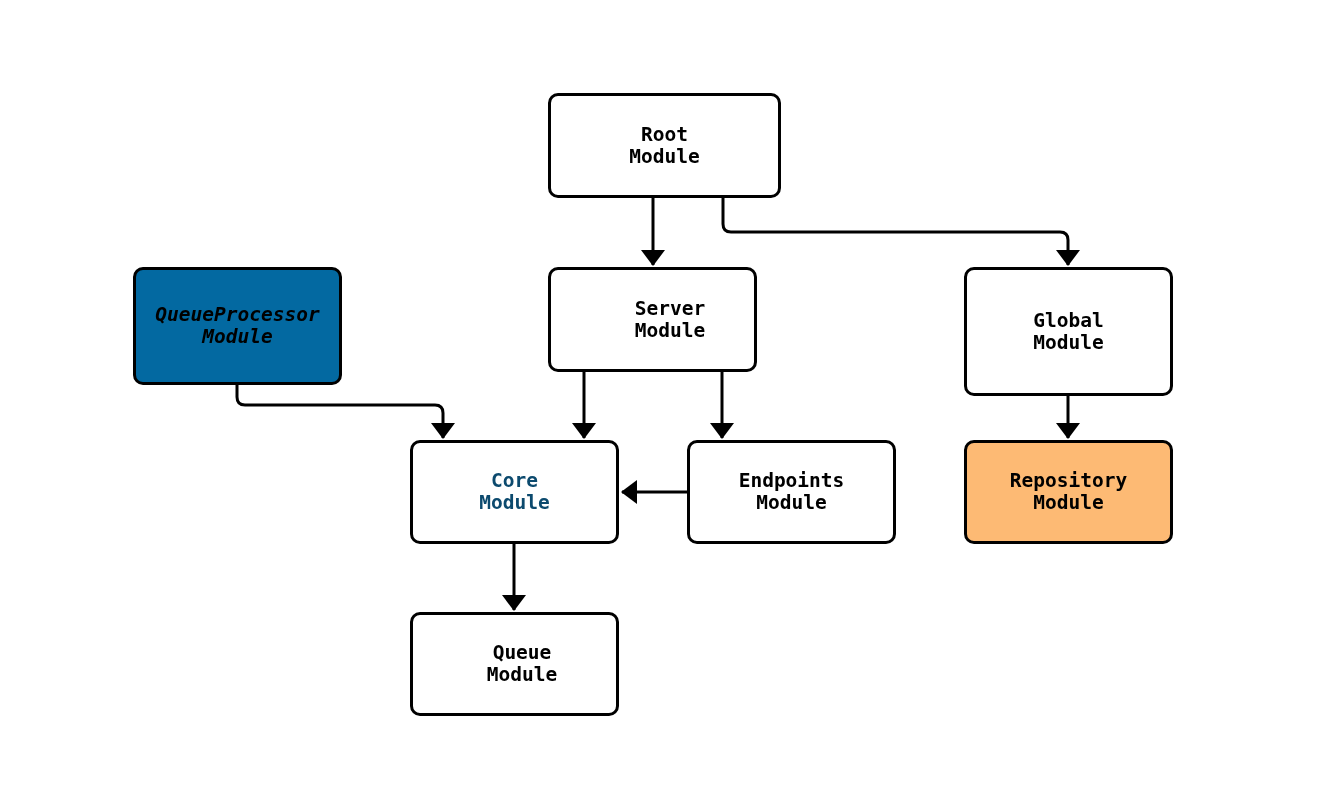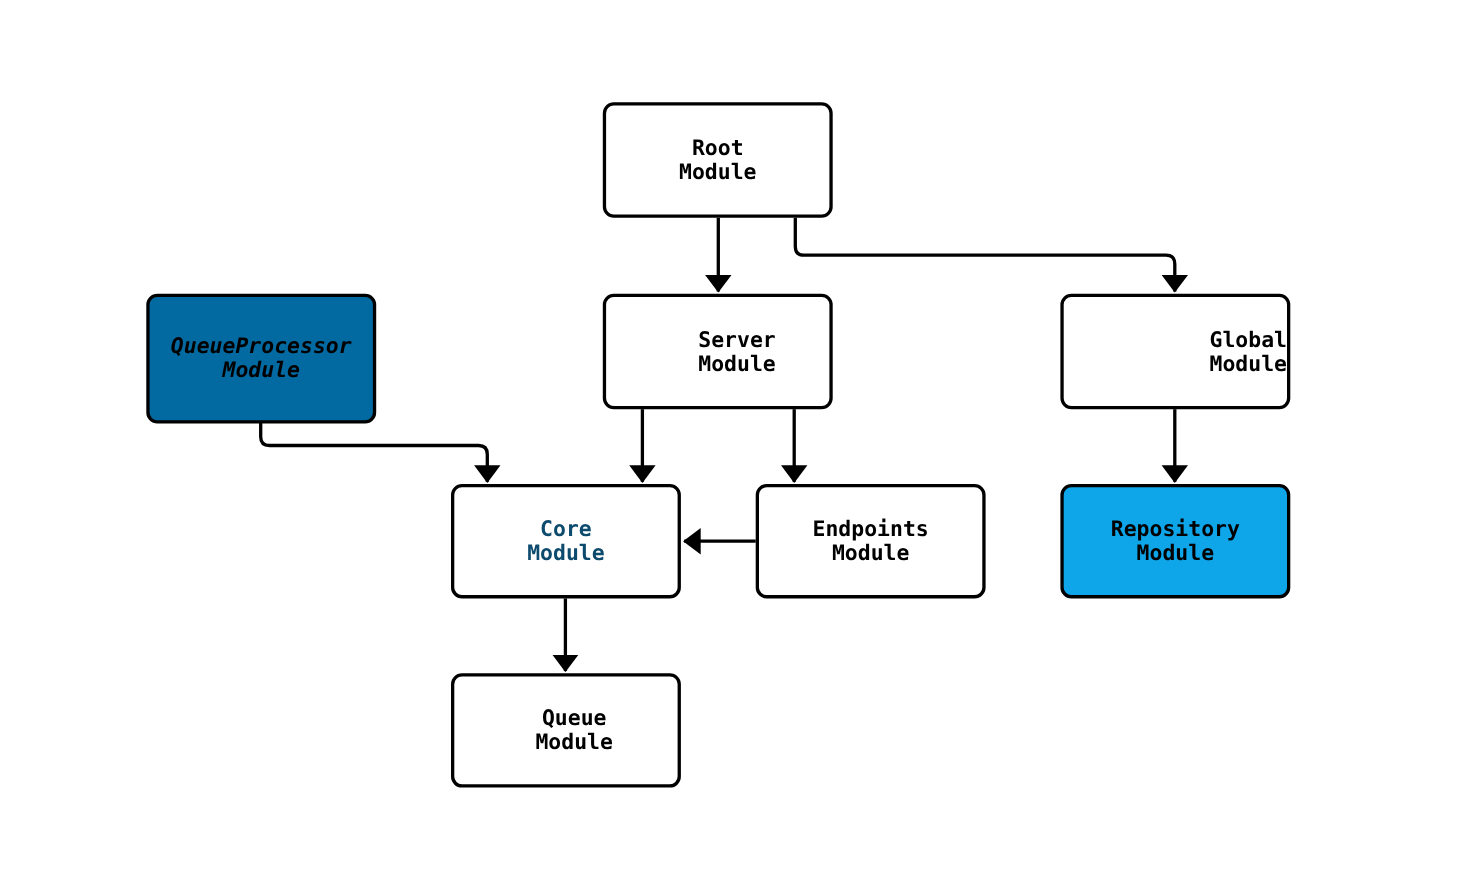--- a/index.html
+++ b/index.html
@@ -59,45 +59,45 @@
   <path class="edge" d="M653 198 L653 265" stroke="#000000" marker-end="url(#arrowhead)"></path>
       <path class="edge" d="M723 198 L723 224 Q723 232 731 232 L1060 232 Q1068 232 1068 240 L1068 265" stroke="#000000" marker-end="url(#arrowhead)"></path>
       <path class="edge" d="M237 372 L237 397 Q237 405 245 405 L435 405 Q443 405 443 413 L443 438" stroke="#000000" marker-end="url(#arrowhead)"></path>
       <path class="edge" d="M584 372 L584 438" stroke="#000000" marker-end="url(#arrowhead)"></path>
       <path class="edge" d="M722 372 L722 438" stroke="#000000" marker-end="url(#arrowhead)"></path>
       <path class="edge" d="M687 492 L622 492" stroke="#000000" marker-end="url(#arrowhead)"></path>
       <path class="edge" d="M514 544 L514 610" stroke="#000000" marker-end="url(#arrowhead)"></path>
       <path class="edge" d="M1068 372 L1068 438" stroke="#000000" marker-end="url(#arrowhead)"></path>
     </svg>
 
-<div class="node" style="left: 548px; top: 93px; width: 209px; height: 105px; border-color: rgb(0, 0, 0); background: rgb(255, 255, 255);">
+<div class="node" style="left: 548px; top: 93px; width: 233px; height: 105px; border-color: rgb(0, 0, 0); background: rgb(255, 255, 255);">
       <span class="node-label" style="color: rgb(0, 0, 0);">Root
 Module</span>
     </div>
     <div class="node" style="left: 133px; top: 267px; width: 209px; height: 118px; border-color: rgb(0, 0, 0); background: #0369a1; font-style: italic;">
       <span class="node-label" style="color: rgb(0, 0, 0);">QueueProcessor
 Module</span>
     </div>
     <div class="node" style="left: 548px; top: 267px; width: 209px; height: 105px; border-color: rgb(0, 0, 0); background: rgb(255, 255, 255); padding-left: 35px;">
       <span class="node-label" style="color: rgb(0, 0, 0);">Server
 Module</span>
     </div>
-    <div class="node" style="left: 964px; top: 267px; width: 209px; height: 105px; border-color: rgb(0, 0, 0); background: rgb(255, 255, 255); justify-content: flex-end;">
+    <div class="node" style="left: 964px; top: 267px; width: 209px; height: 129px; border-color: rgb(0, 0, 0); background: rgb(255, 255, 255);">
       <span class="node-label" style="color: rgb(0, 0, 0);">Global
 Module</span>
     </div>
     <div class="node" style="left: 410px; top: 440px; width: 209px; height: 104px; border-color: rgb(0, 0, 0); background: rgb(255, 255, 255);">
       <span class="node-label" style="color: #0c4a6e;">Core
 Module</span>
     </div>
     <div class="node" style="left: 687px; top: 440px; width: 209px; height: 104px; border-color: rgb(0, 0, 0); background: rgb(255, 255, 255);">
       <span class="node-label" style="color: rgb(0, 0, 0);">Endpoints
 Module</span>
     </div>
-    <div class="node" style="left: 964px; top: 440px; width: 209px; height: 104px; border-color: rgb(0, 0, 0); background: #0ea5e9;">
+    <div class="node" style="left: 964px; top: 440px; width: 209px; height: 104px; border-color: rgb(0, 0, 0); background: #fdba74;">
       <span class="node-label" style="color: rgb(0, 0, 0);">Repository
 Module</span>
     </div>
     <div class="node" style="left: 410px; top: 612px; width: 209px; height: 104px; border-color: rgb(0, 0, 0); background: rgb(255, 255, 255); padding-left: 15px;">
       <span class="node-label" style="color: rgb(0, 0, 0);">Queue
 Module</span>
     </div>
   </div>
 
 </body></html>

